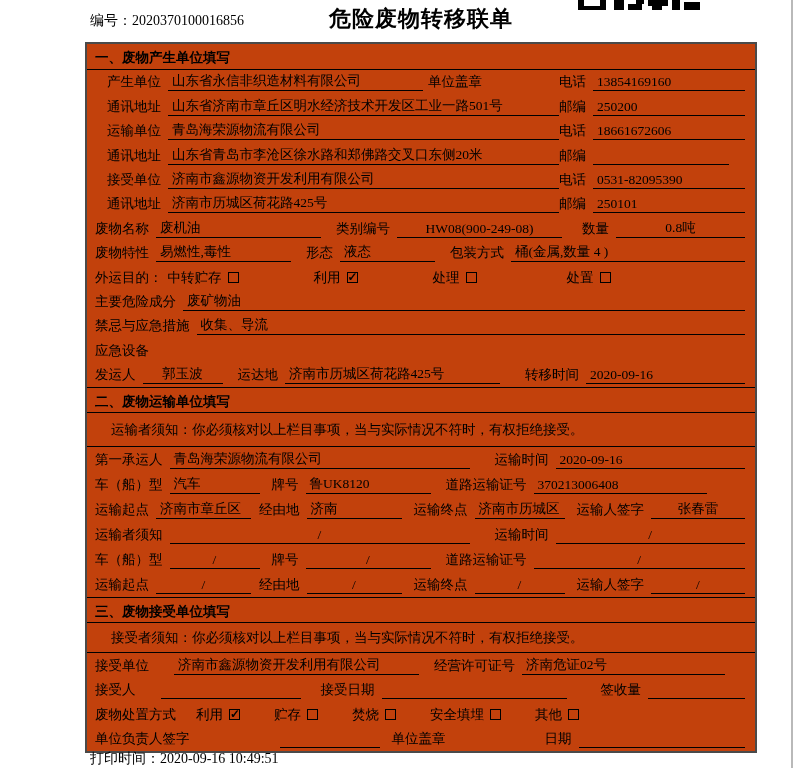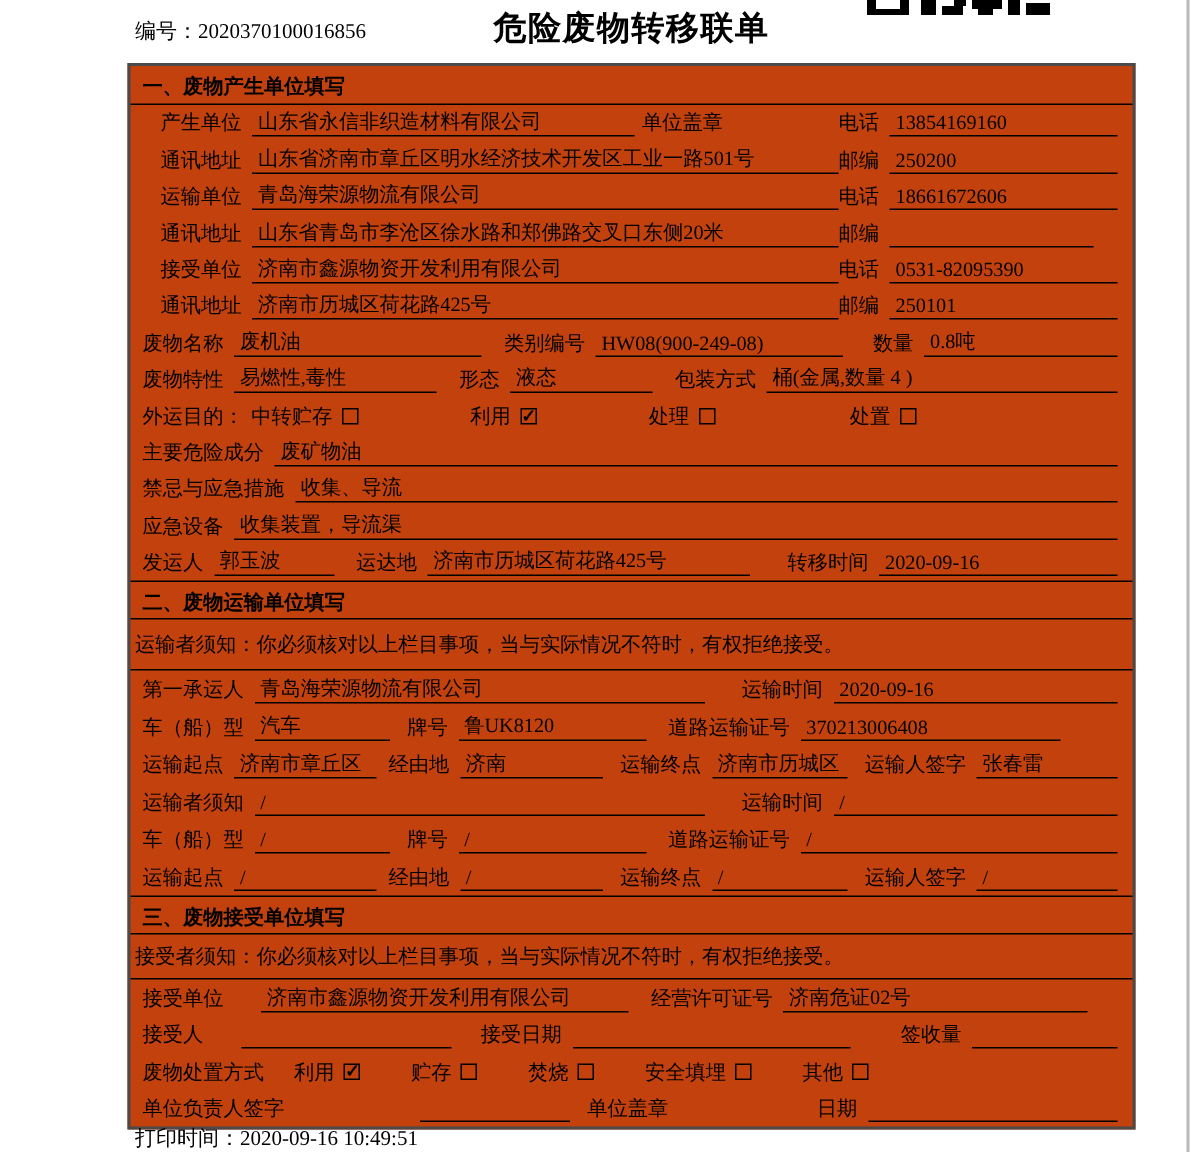--- a/index.html
+++ b/index.html
@@ -15,33 +15,33 @@
   .qr-frag { position:absolute; left:578px; top:0; width:122px; height:10px; }
 
   .form-table { position:absolute; left:85px; top:42px; width:672px; background:#c2410c;
                 border:2px solid #4a4a4a; }
 
   .sec-header { height:26px; padding:5px 8px 0; font-weight:bold; font-size:13.5px;
                 border-bottom:1px solid #000;
                 font-family:"Liberation Sans","DejaVu Sans",sans-serif; }
   .sec-header.mid { border-top:1px solid #000; }
 
-  .notice-row { height:34px; padding:8px 3px 0; border-bottom:1px solid #000; font-size:13.5px; }
+  .notice-row { height:34px; padding:8px 24px 0; border-bottom:1px solid #000; font-size:13.5px; }
   .notice-row.s3n { height:30px; padding-top:6px; }
 
   .row { display:flex; align-items:flex-end; padding:0 10px 3px 8px; }
   .sec1 .row { height:24.4px; }
   .sec2 .row { height:25px; }
   .sec3 .row { height:24.5px; }
 
   .lbl { white-space:nowrap; flex-shrink:0; }
   .val { border-bottom:1px solid #000; padding:0 4px 0; margin-left:7px; white-space:nowrap;
          overflow:hidden; flex-shrink:0; }
   .grow { flex:1 1 auto; }
-  .ctr { text-align:left; }
+  .ctr { text-align:center; }
   .lg { display:flex; align-items:flex-end; width:452px; flex-shrink:0;margin-left:12px; }
   .rg { display:flex; align-items:flex-end; flex:1 1 auto; }.w80{width:80px}.w90{width:90px}.w95{width:95px}.w100{width:100px}
   .w125{width:125px}.w135{width:135px}.w140{width:140px}.w165{width:165px}
   .w185{width:185px}.w215{width:215px}.w245{width:245px}.w255{width:255px}.w300{width:300px}
   .ml5{margin-left:5px}.ml8{margin-left:8px}.ml12{margin-left:12px}.ml15{margin-left:15px}
   .ml20{margin-left:20px}.ml25{margin-left:25px}.ml34{margin-left:34px}
   .ml75{margin-left:75px}.ml90{margin-left:90px}.ml140{margin-left:99px}
   .mr16{margin-right:16px}.mr20{margin-right:20px}.mr38{margin-right:38px}
 
   .opt { display:flex; align-items:center; white-space:nowrap; }
@@ -188,21 +188,20 @@
       <span class="val grow">废矿物油</span>
     </div>
 
     <div class="row">
       <span class="lbl">禁忌与应急措施</span>
       <span class="val grow">收集、导流</span>
     </div>
 
     <div class="row">
       <span class="lbl">应急设备</span>
-      <span class="val grow">收集装置，导流渠</span>
     </div>
 
     <div class="row">
       <span class="lbl">发运人</span>
       <span class="val w80 ctr">郭玉波</span>
       <span class="lbl ml15">运达地</span>
       <span class="val w215">济南市历城区荷花路425号</span>
       <span class="lbl ml25">转移时间</span>
       <span class="val grow">2020-09-16</span>
     </div>

